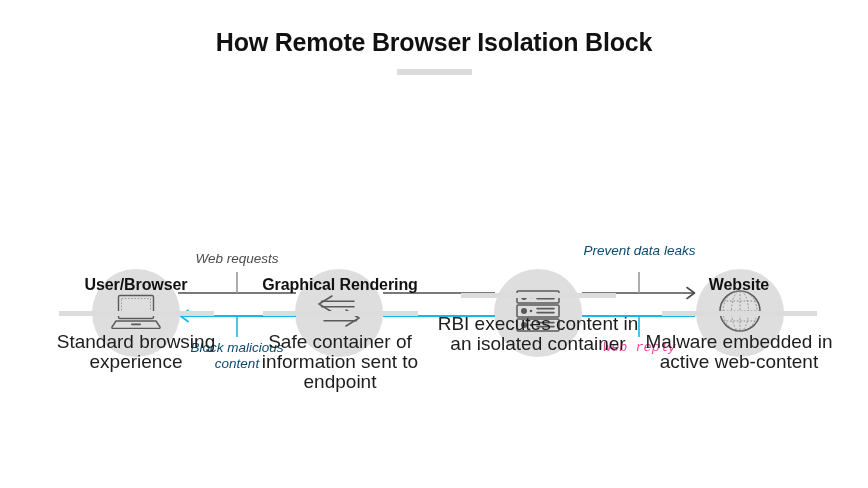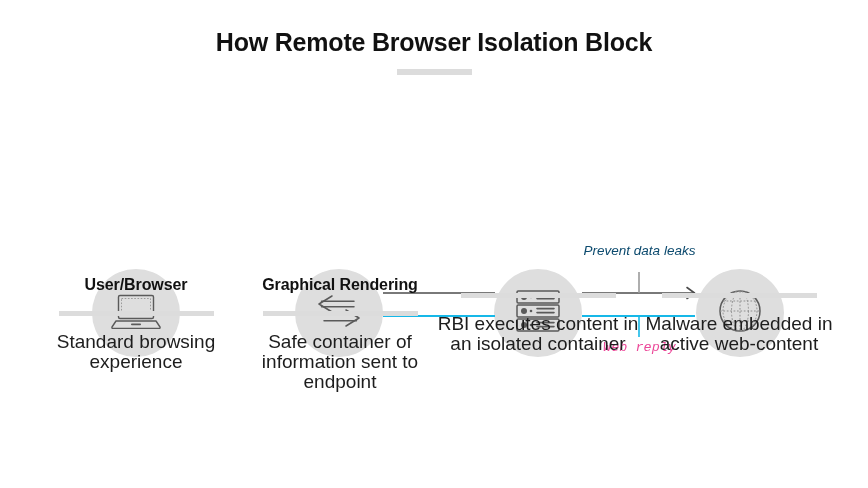--- a/index.html
+++ b/index.html
@@ -195,20 +195,33 @@
           <ellipse cx="23" cy="23" rx="17" ry="20"></ellipse>
           <path d="M3 23 H43"></path>
           <path d="M6.2 13 H39.8"></path>
           <path d="M6.2 33 H39.8"></path>
           <path d="M23 3 V43"></path>
         </g>
       </svg>
     </span>
   </div>
 
+  <div class="connector conn-a">
+    <div class="conn-label top label-gray">Web requests</div>
+    <svg class="conn-svg" width="118" height="145" viewBox="0 0 118 145">
+
+      <path d="M0 53 H118" stroke="#4c4c4c" stroke-width="1.6"></path>
+      <path d="M59 32 V53" stroke="#9a9a9a" stroke-width="1.6"></path>
+
+      <path d="M2 76 H118" stroke="#16b8e8" stroke-width="1.8"></path>
+      <path d="M10 70.5 L2.5 76 L10 81.5" fill="none" stroke="#16b8e8" stroke-width="1.8" stroke-linecap="round" stroke-linejoin="round"></path>
+      <path d="M59 76 V97" stroke="#16b8e8" stroke-width="1.6"></path>
+    </svg>
+    <div class="conn-label bottom label-orange">Block malicious content</div>
+  </div>
 
   <div class="connector conn-b">
     <svg class="conn-svg" width="112" height="145" viewBox="0 0 112 145">
       <path d="M0 53 H112" stroke="#4c4c4c" stroke-width="1.6"></path>
       <path d="M0 76 H112" stroke="#16b8e8" stroke-width="1.8"></path>
     </svg>
   </div>
 
   <div class="connector conn-c">
     <div class="conn-label top2 label-orange">Prevent data leaks</div>
@@ -238,16 +251,17 @@
     <div class="col-rule"></div>
     <div class="col-desc">Safe container of information sent to endpoint</div>
   </div>
 
   <div class="col c3">
     <div class="col-rule"></div>
     <div class="col-desc">RBI executes content in an isolated container</div>
   </div>
 
   <div class="col c4">
+    <div class="col-title">Website</div>
     <div class="col-rule"></div>
     <div class="col-desc">Malware embedded in active web-content</div>
   </div>
 </div>
 
 </body></html>

